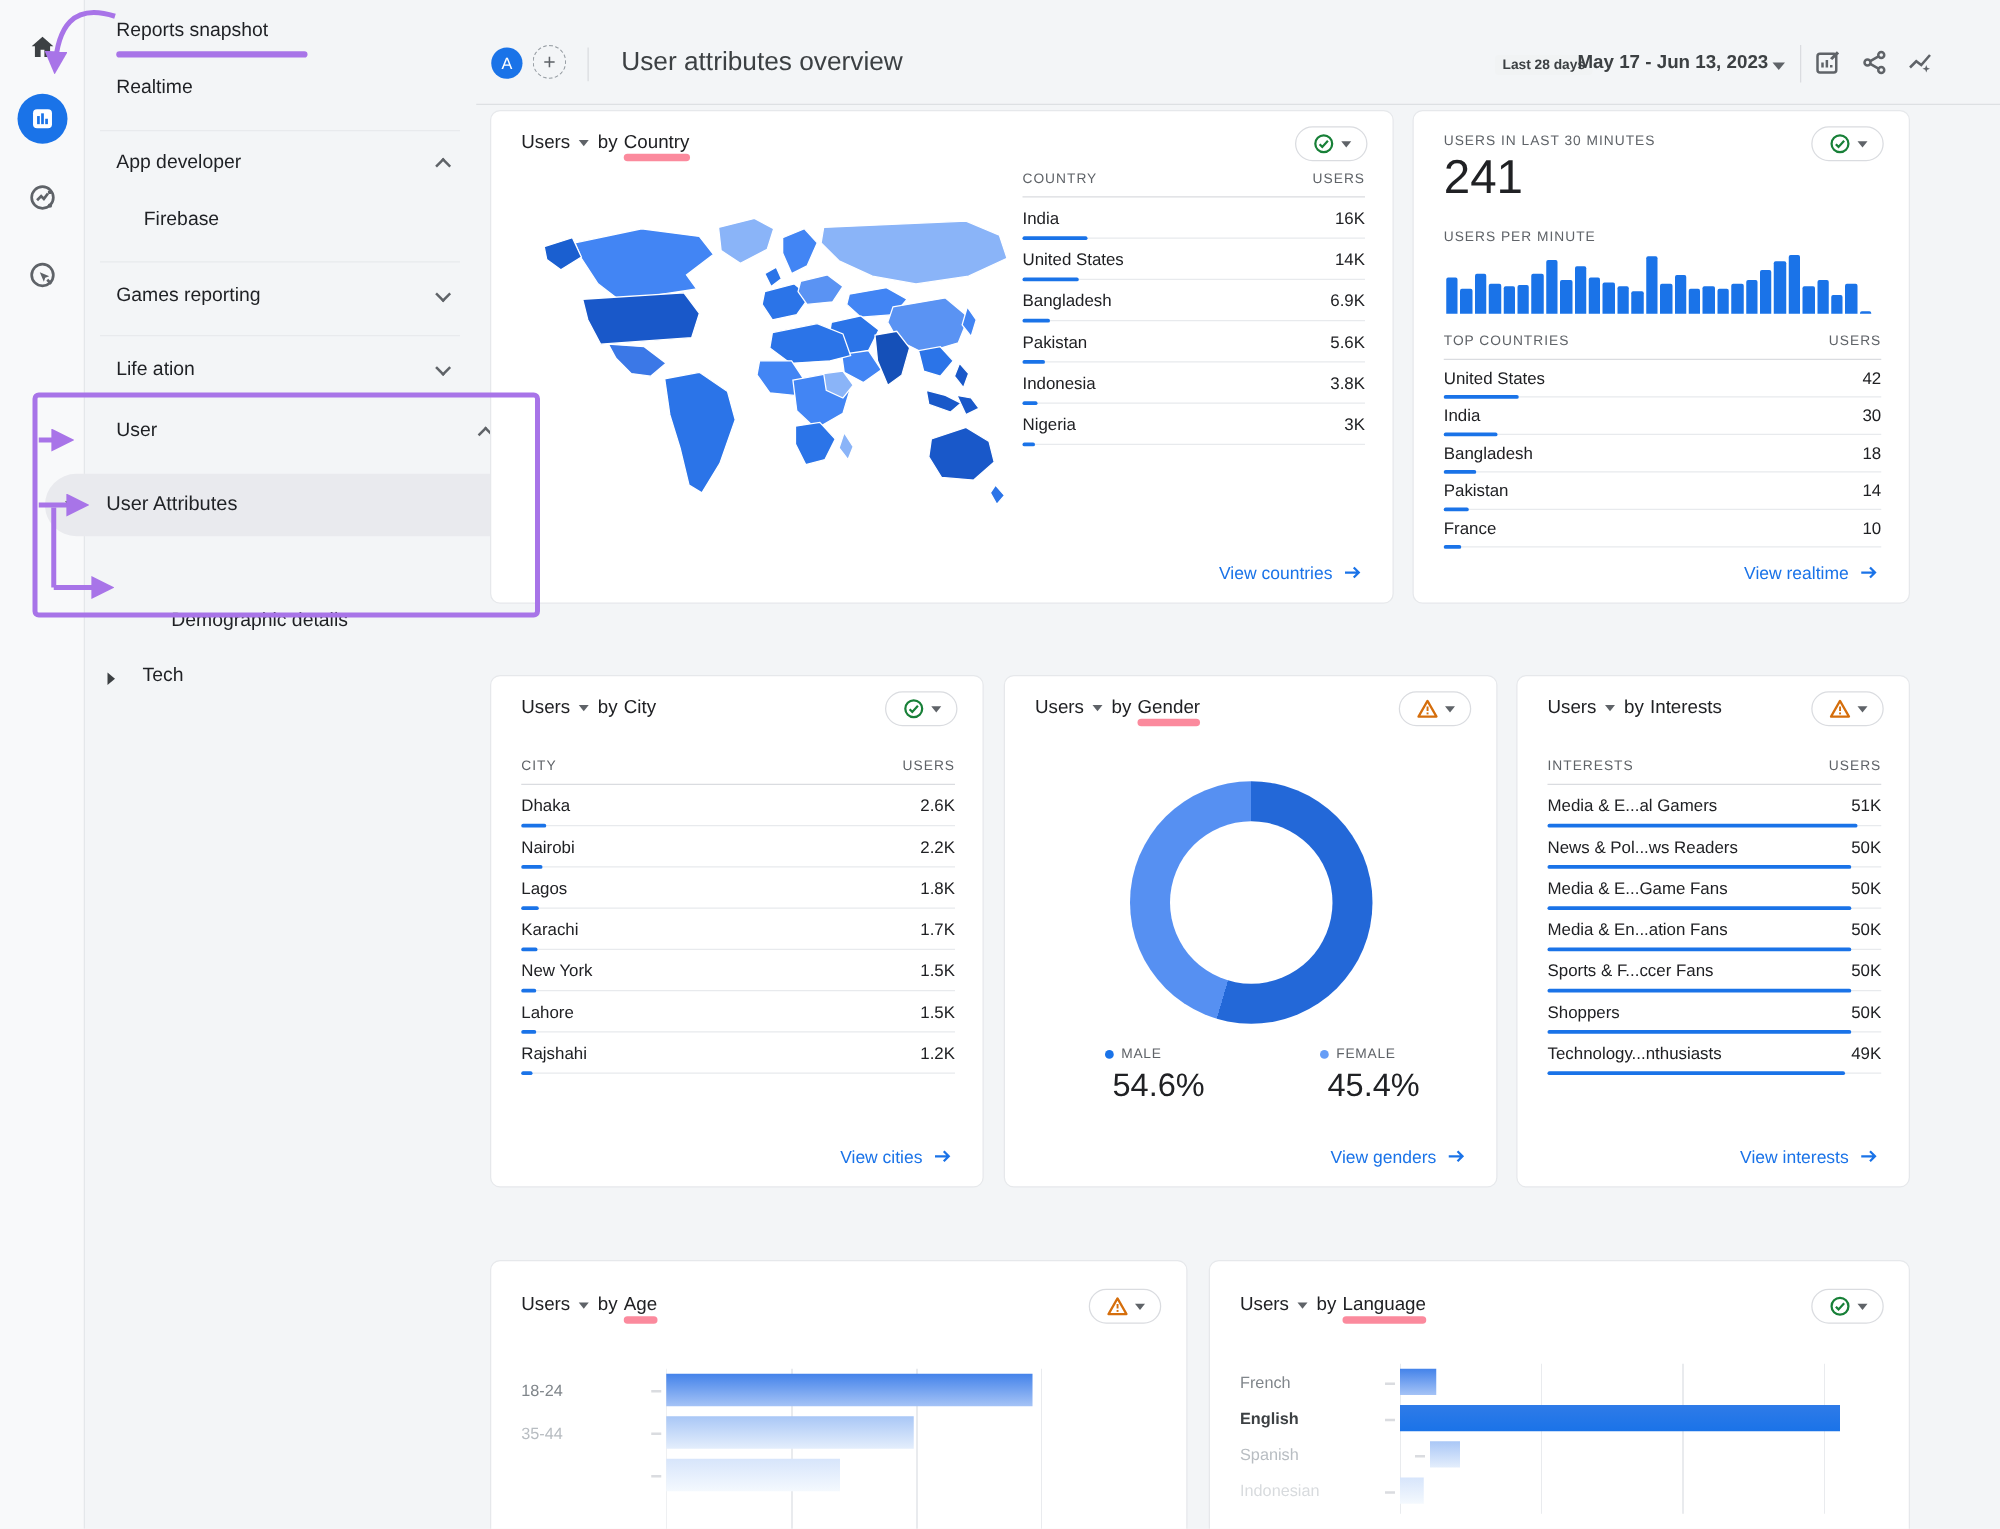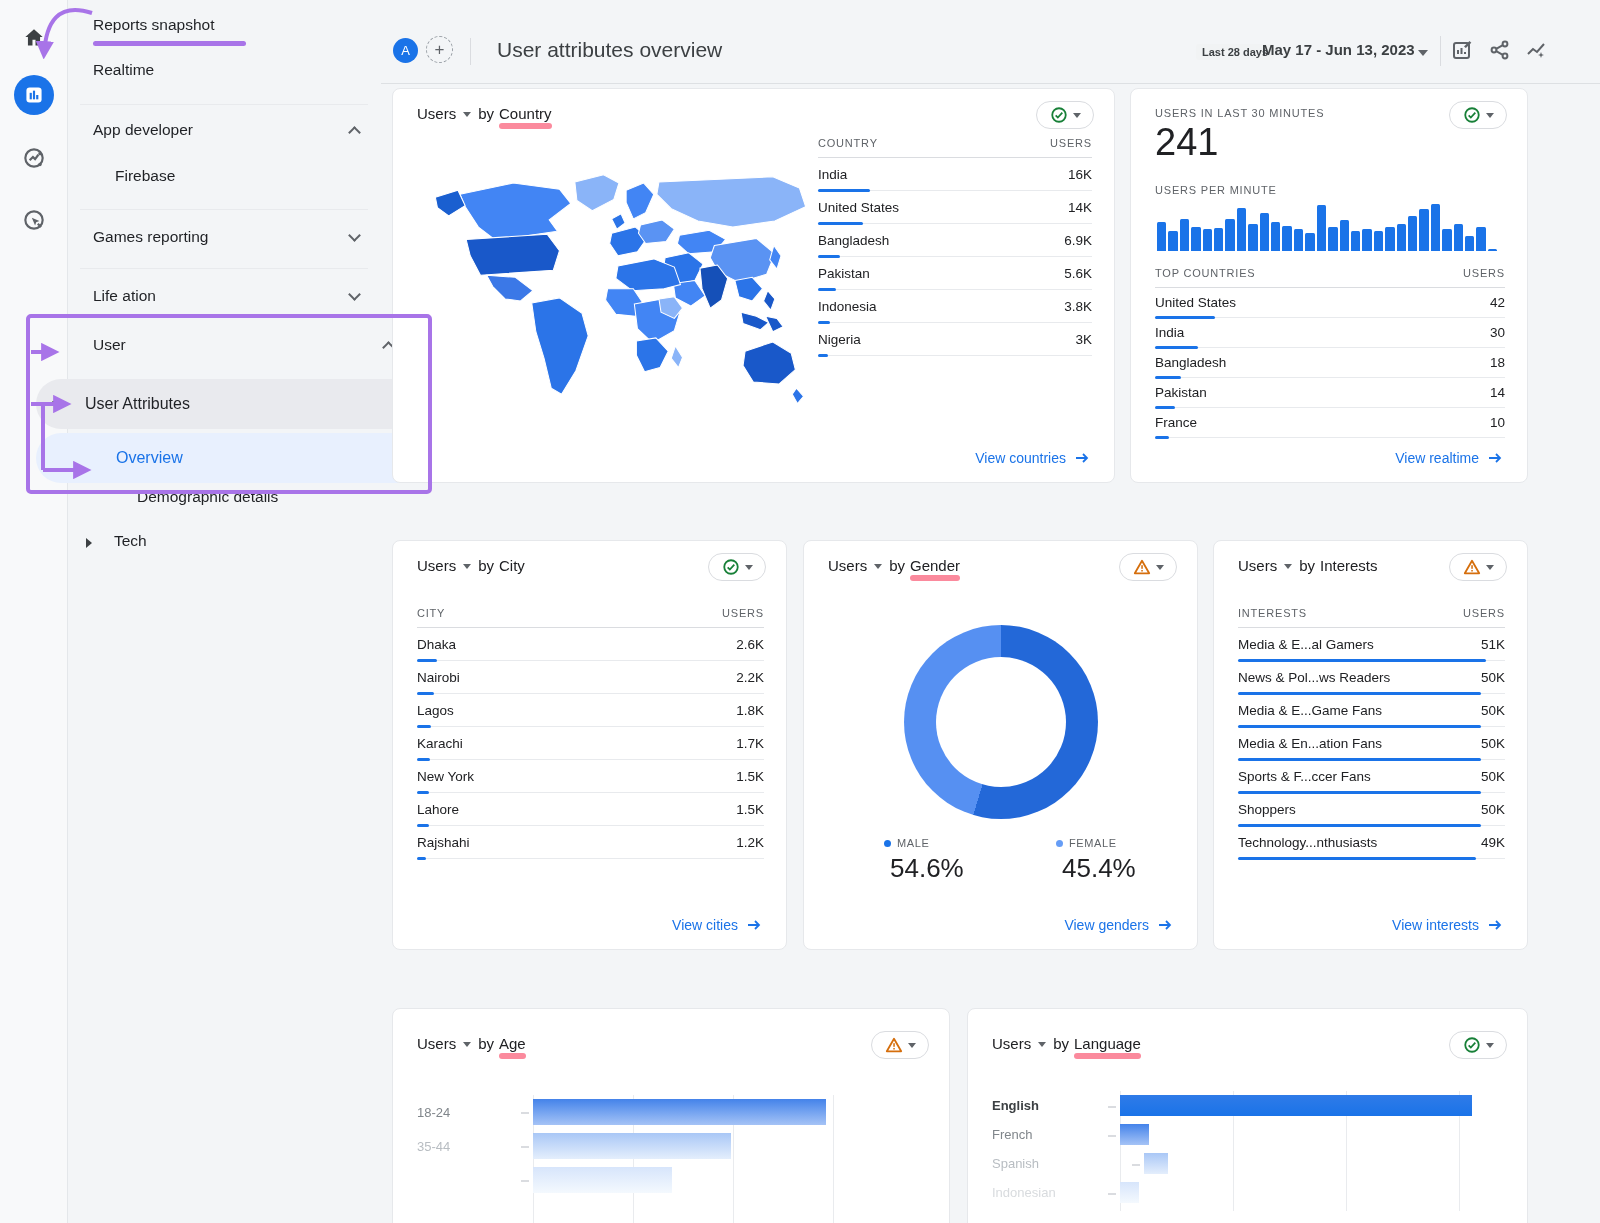--- a/index.html
+++ b/index.html
@@ -140,23 +140,20 @@
     <div class="nav-div" style="top:268px"></div>
     <div class="nav-item" style="left:93px; top:287px">Life ation</div>
     <span class="chev down" style="left:350px; top:290px"></span>
 
     <div class="nav-item" style="left:93px; top:336px">User</div>
     <span class="chev up" style="left:384px; top:343px"></span>
 
     <div class="pill-nav" style="left:36px; top:379px; width:388px; height:50px; background:#e9eaee">
       <span class="tri-down" style="left:16px; top:22px"></span>
       <span class="nav-item" style="position:static; margin-left:49px; font-size:16px">User Attributes</span>
-    </div>
-    <div class="pill-nav" style="left:36px; top:433px; width:388px; height:50px; background:#e8f0fe">
-      <span class="nav-item" style="position:static; margin-left:80px; font-size:16px; color:#1a73e8">Overview</span>
     </div>
     <div class="nav-item sub" style="left:137px; top:488px">Demographic details</div>
     <span class="tri-right" style="left:86px; top:538px"></span>
     <div class="nav-item" style="left:114px; top:532px">Tech</div>
   </nav>
 
   <div class="avatar">A</div>
   <div class="plus-btn">+</div>
   <div class="head-vline"></div>
   <div class="page-title">User attributes overview</div>
@@ -586,31 +583,31 @@
       <span class="st-icon ok"><svg viewBox="0 0 20 20">
             <circle cx="10" cy="10" r="7.5" fill="none" stroke="#188038" stroke-width="2"></circle>
             <path d="M6.3 10.4l2.4 2.4 5-5.4" fill="none" stroke="#188038" stroke-width="2"></path>
           </svg></span>
       <span class="pill-caret"></span>
     </div>
     <div class="chart" style="top:82px">
       <div class="gridlayer" style="left:128px; right:0; height:120px; background:repeating-linear-gradient(90deg,#e9ebee 0 1px,transparent 1px 113px)"></div>
       <div>
           <div class="hrow" style="height: 29px;">
+            <span class="hlabel f1" style="width: 128px;">French</span>
+            <span class="htrack">
+              <i class="htick"></i>
+              <i class="hfill g1" style="width: 7.5%;"></i>
+            </span>
+          </div>
+          <div class="hrow" style="height: 29px;">
             <span class="hlabel f0" style="width: 128px;">English</span>
             <span class="htrack">
               <i class="htick"></i>
               <i class="hfill g0" style="width: 91%;"></i>
-            </span>
-          </div>
-          <div class="hrow" style="height: 29px;">
-            <span class="hlabel f1" style="width: 128px;">French</span>
-            <span class="htrack">
-              <i class="htick"></i>
-              <i class="hfill g1" style="width: 7.5%;"></i>
             </span>
           </div>
           <div class="hrow" style="height: 29px; gap: 24px;">
             <span class="hlabel f2" style="width: 128px;">Spanish</span>
             <span class="htrack">
               <i class="htick"></i>
               <i class="hfill g2" style="width: 6.5%;"></i>
             </span>
           </div>
           <div class="hrow" style="height: 29px;">

